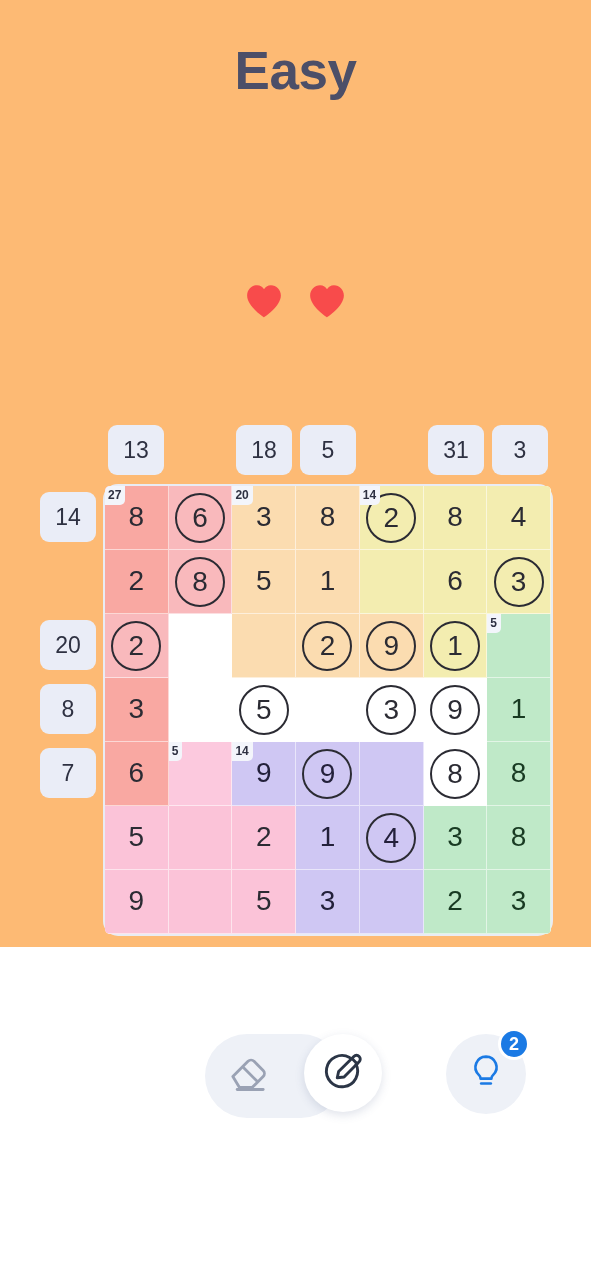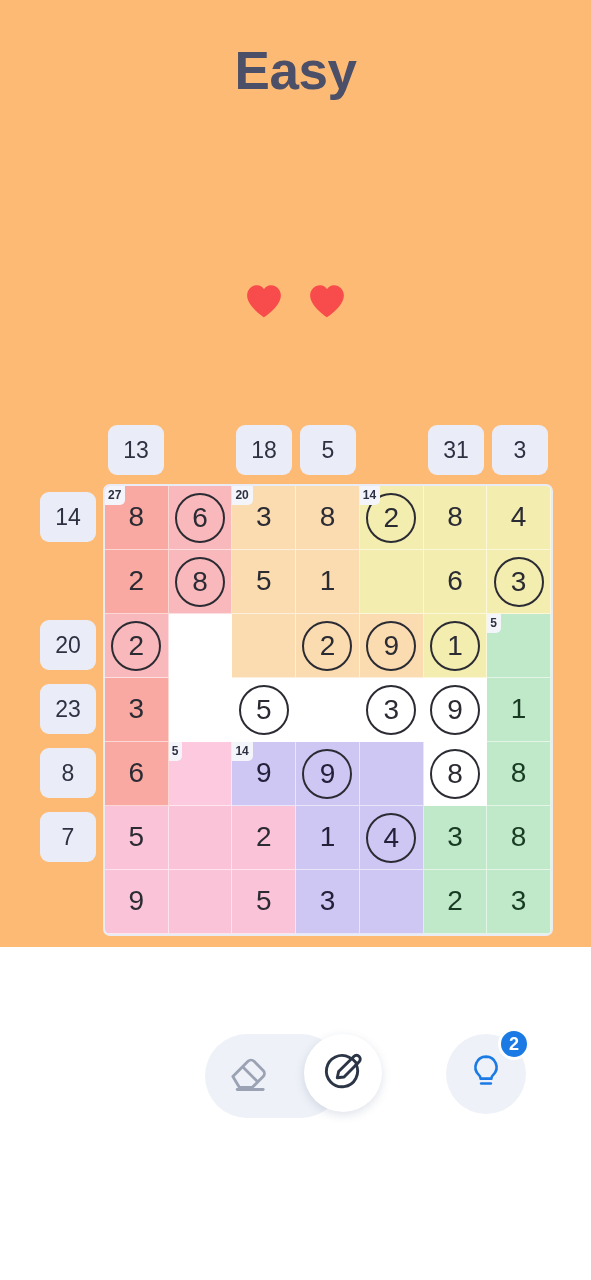--- a/index.html
+++ b/index.html
@@ -79,21 +79,21 @@
     color: #2e3142;
     font-weight: 400;
   }
   .clue.empty { background: transparent; }
 
   .grid-wrap {
     position: absolute;
     left: 71px; top: 64px;
     width: 450px; height: 452px;
     background: #e9ecf4;
-    border-radius: 7px;
+    border-radius: 15px;
     padding: 2px;
   }
   .grid {
     width: 446px; height: 448px;
     display: grid;
     grid-template-columns: repeat(7, 1fr);
     grid-template-rows: repeat(7, 1fr);
     gap: 0px;
     border-radius: 5px;
     overflow: hidden;
@@ -245,23 +245,20 @@
         <div class="hcell">
           <div class="clue">14</div>
         </div>
         <div class="hcell">
           <div class="clue empty"></div>
         </div>
         <div class="hcell">
           <div class="clue">20</div>
         </div>
         <div class="hcell">
-          <div class="clue">23</div>
-        </div>
-        <div class="hcell">
           <div class="clue">8</div>
         </div>
         <div class="hcell">
           <div class="clue">7</div>
         </div>
       </div>
     <div class="grid-wrap">
       <div class="grid" id="grid">
           <div class="cell c-salmon">
             <span class="cage">27</span>

